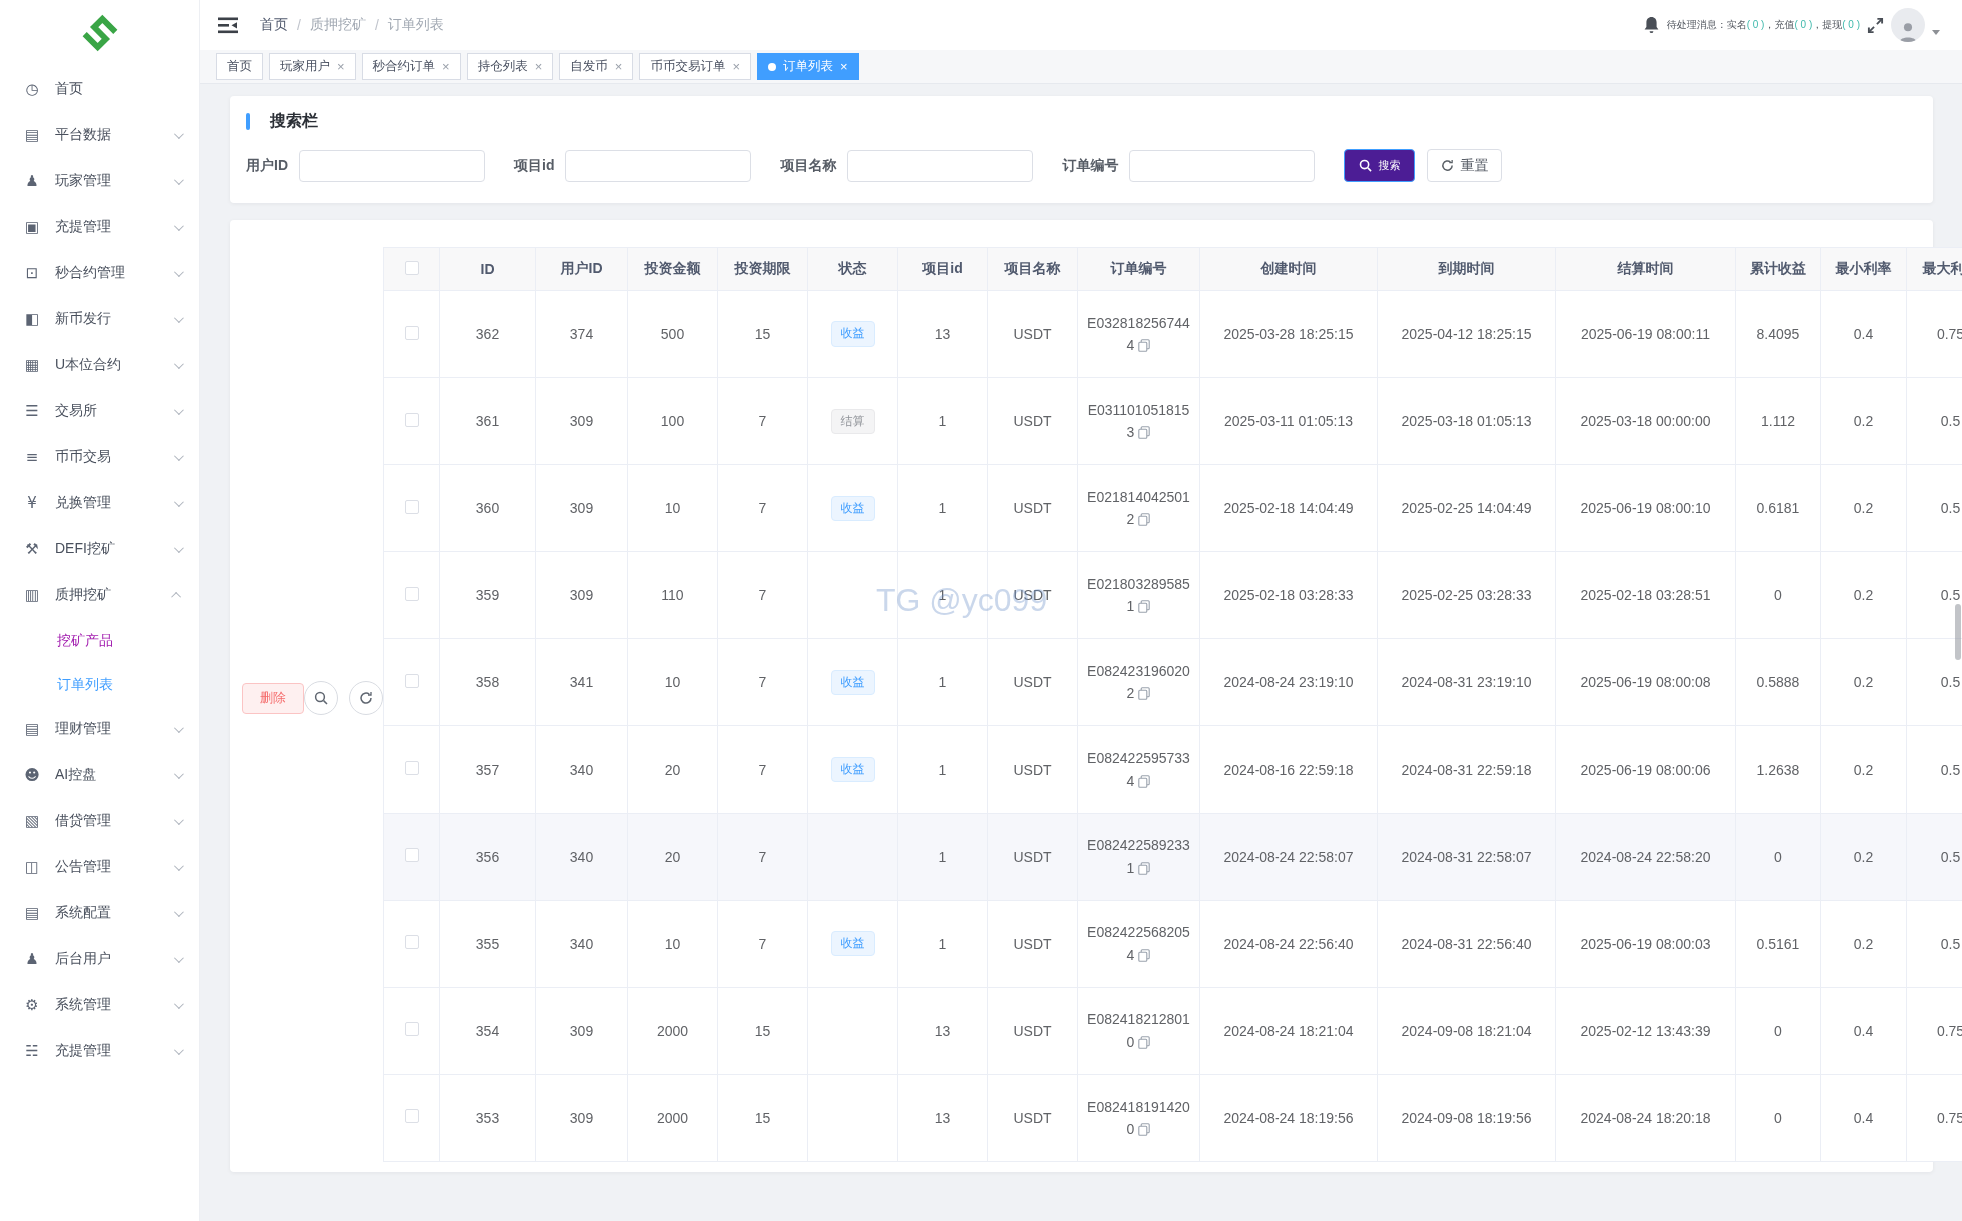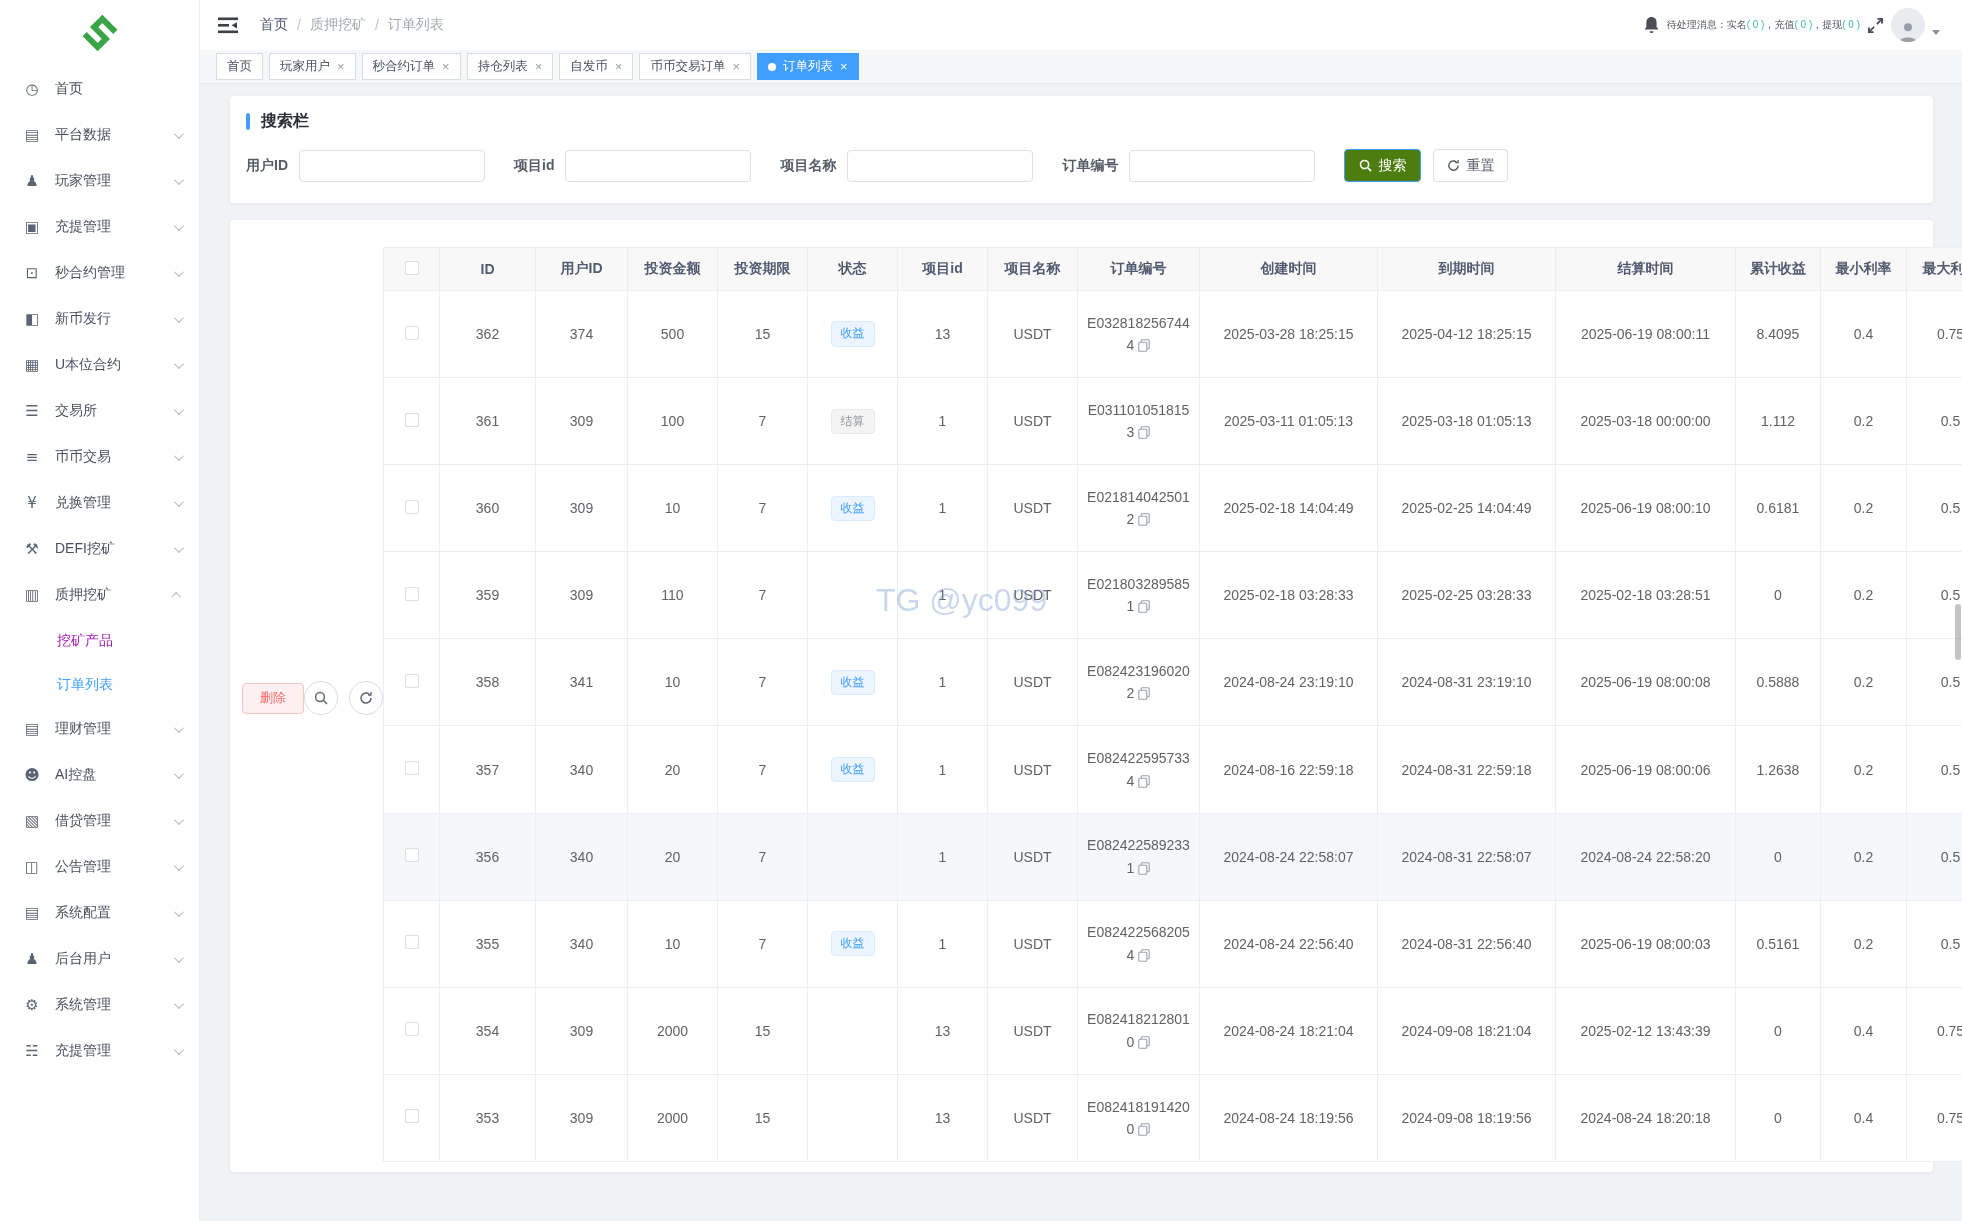--- a/index.html
+++ b/index.html
@@ -36,27 +36,27 @@
   .tab .dot { width:8px; height:8px; border-radius:50%; background:#fff; }
   .tab.active { background:#409eff; border-color:#409eff; color:#fff; }
   .tab-close { font-size:13px; color:#9aa0aa; line-height:1; }
   .tab.active .tab-close { color:#fff; }
 
   
   .content { flex:1; padding:12px 29px 0 30px; position:relative; overflow:hidden; }
   .card { background:#fff; border-radius:4px; box-shadow:0 1px 4px rgba(0,21,41,.06); }
 
   .search-card { padding:15px 16px 21px; }
-  .sc-title { display:flex; align-items:center; gap:11px; font-size:16px; font-weight:bold; color:#2b2f36; }
+  .sc-title { display:flex; align-items:center; gap:20px; font-size:16px; font-weight:bold; color:#2b2f36; }
   .sc-bar { width:4px; height:17px; background:#409eff; border-radius:2px; }
   .search-form { display:flex; align-items:center; margin-top:17px; }
   .field { display:flex; align-items:center; margin-right:29px; }
   .field label { font-size:14px; color:#575d66; margin-right:11px; font-weight:bold; white-space:nowrap; }
   .field input { width:186px; height:32px; border:1px solid #dcdfe6; border-radius:4px; padding:0 10px; font-size:14px; color:#606266; outline:none; background:#fff; }
-  .btn-primary { height:33px; padding:0 14px; background:#4d7c0f; color:#fff; border:1px solid #409eff; border-radius:4px; font-size:14px; display:inline-flex; align-items:center; gap:6px; cursor:pointer; }
+  .btn-primary { height:33px; padding:0 14px; background:#4c1d95; color:#fff; border:1px solid #409eff; border-radius:4px; font-size:11px; display:inline-flex; align-items:center; gap:6px; cursor:pointer; }
   .btn-plain { height:33px; padding:0 13px; background:#fff; color:#575d66; border:1px solid #dcdfe6; border-radius:4px; font-size:14px; display:inline-flex; align-items:center; gap:6px; cursor:pointer; margin-left:12px; }
 
   .table-card { margin-top:17px; padding:14px 12px 10px; height:952px; display:flex; flex-direction:row; }
   .toolbar { display:flex; align-items:center; flex-shrink:0; }
   .btn-danger-soft { background:#fef0f0; border:1px solid #fbc4c4; color:#f56c6c; border-radius:4px; height:31px; padding:0 17px; font-size:13px; cursor:pointer; }
   .tool-icons { margin-left:auto; display:flex; gap:11px; }
   .icon-circle { width:34px; height:34px; border-radius:50%; border:1px solid #d9dce2; background:#fff; display:flex; align-items:center; justify-content:center; color:#5f6670; cursor:pointer; }
 
   table { width:100%; border-collapse:collapse; table-layout:fixed; margin-top:13px; font-size:14px; color:#606266; }
   thead th { background:#f8f8f9; color:#515a6e; font-weight:bold; height:43px; font-size:14px; border:1px solid #ebeef5; padding:4px 6px; }

